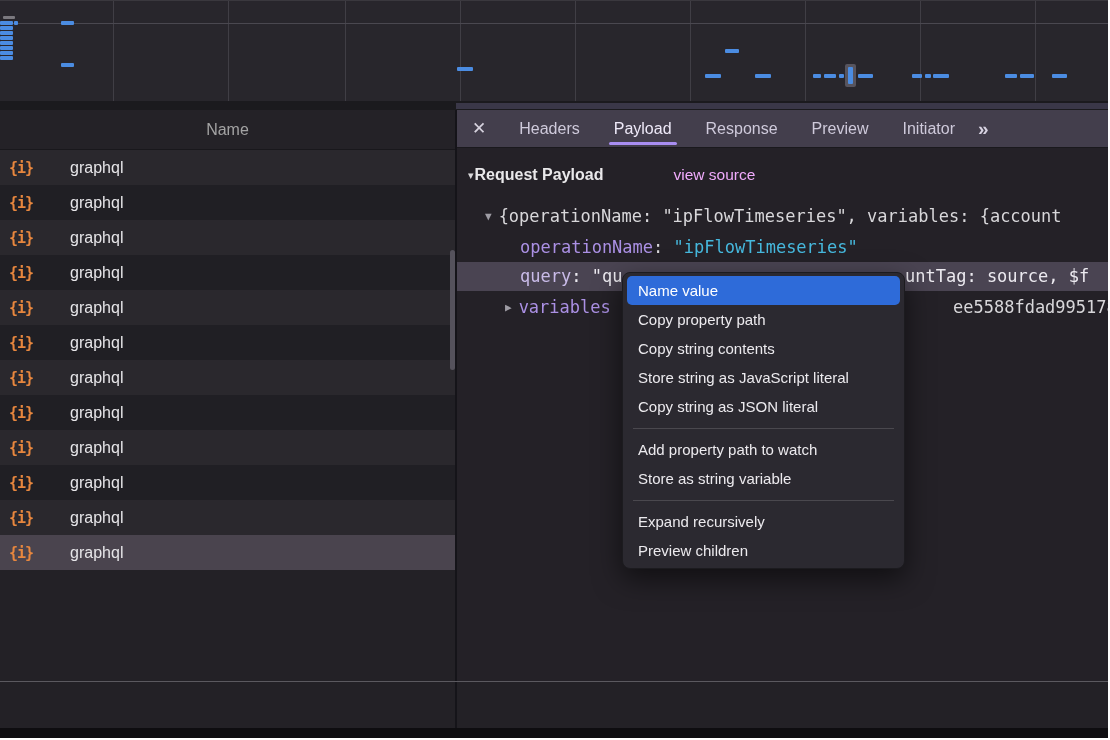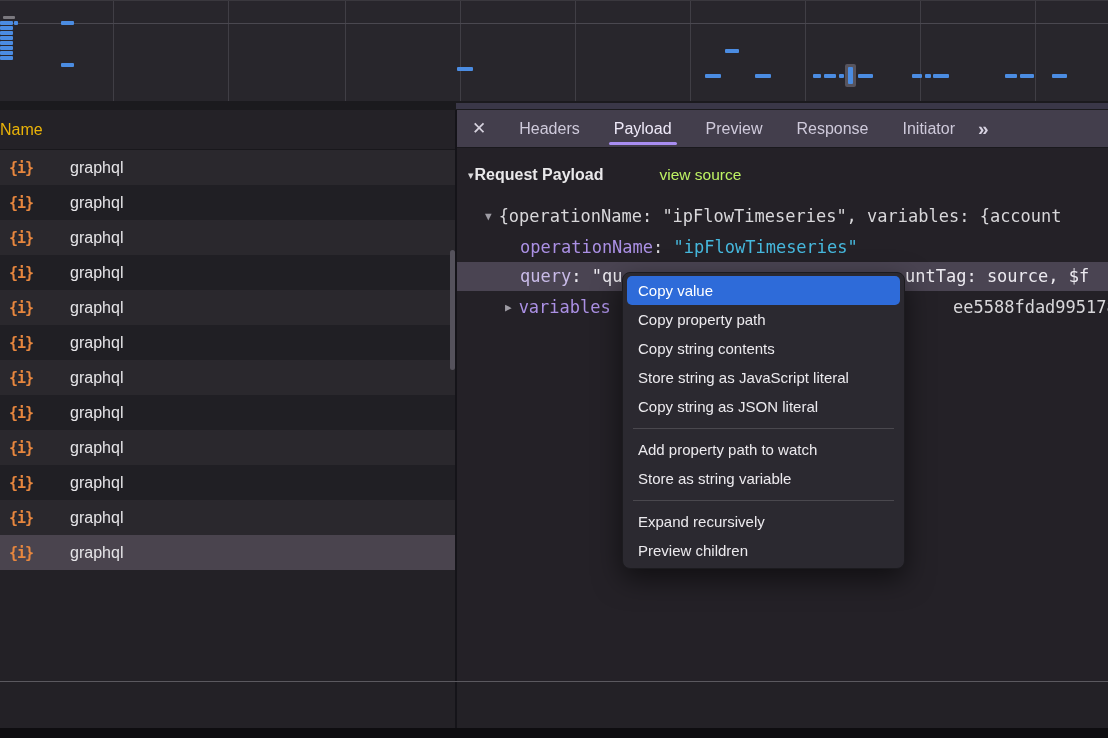--- a/index.html
+++ b/index.html
@@ -11,22 +11,22 @@
   .overview{position:absolute;left:0;top:0;width:1108px;height:101px;background:#28262c;border-top:1px solid #3a383e;}
   .gridline{position:absolute;top:0;width:1px;height:101px;background:#403e45;}
   .ov-hline{position:absolute;left:0;top:22px;width:1108px;height:1px;background:#4a4850;}
   .ov-bar{position:absolute;border-radius:1px;}
   .ov-marker-box{position:absolute;background:#57545e;border-radius:2px;}
   .ov-band{position:absolute;left:0;top:101px;width:1108px;height:9px;background:#1b1a1e;}
   .ov-band-strip{position:absolute;left:456px;top:2px;width:652px;height:6px;background:#3a3748;}
 
   
   .left-panel{position:absolute;left:0;top:110px;width:455px;height:628px;background:#232126;}
-  .name-header{height:40px;line-height:40px;font-size:16px;color:#eab308;
-               background:#242227;border-bottom:1px solid #19181c;box-sizing:border-box;}
+  .name-header{height:40px;line-height:40px;font-size:16px;color:#a3a3a3;
+               background:#242227;border-bottom:1px solid #19181c;box-sizing:border-box;text-align:center;}
   .req-row{height:35px;display:flex;align-items:center;padding-left:9px;gap:9px;box-sizing:border-box;cursor:default;}
   .req-row.odd{background:#2a282d;} .req-row.even{background:#201f24;}
   .req-row.selected{background:#4a444e;}
   .req-icon{font-family:"DejaVu Sans Mono",monospace;font-size:15px;font-weight:bold;color:#e8873e;letter-spacing:-1px;}
   .req-label{font-size:16px;color:#e6e5e8;margin-left:28px;}
   .v-divider{position:absolute;left:455px;top:110px;width:2px;height:628px;background:#151419;}
   .scroll-thumb{position:absolute;left:450px;top:250px;width:5px;height:120px;background:#55525c;border-radius:3px;}
 
   
   .tabbar{position:absolute;left:457px;top:110px;width:651px;height:38px;background:#433e4c;
@@ -38,21 +38,21 @@
   .tab.selected{color:#eee9f8;}
   .tab.selected::after{content:"";position:absolute;left:12px;right:12px;bottom:2px;height:3px;
        background:#a98ef2;border-radius:2px;}
   .tab-overflow{margin-left:6px;color:#d8d3e2;font-size:19px;letter-spacing:-3px;padding-right:14px;font-weight:bold;}
 
   
   .payload{position:absolute;left:457px;top:148px;width:651px;height:533px;background:#242127;overflow:hidden;}
   .pl-head{position:absolute;left:11px;top:18px;display:flex;align-items:center;white-space:nowrap;}
   .pl-head .tri{color:#d9d8db;font-size:11px;margin-right:1px;}
   .pl-title{font-size:16px;font-weight:bold;color:#e9e8ea;}
-  .view-source{font-size:15.5px;color:#bef264;margin-left:56px;cursor:default;text-align:right;}
+  .view-source{font-size:15.5px;color:#f0abfc;margin-left:70px;cursor:default;text-align:right;}
   .mono{font-family:"DejaVu Sans Mono",monospace;font-size:17px;white-space:nowrap;}
   .tree-line{position:absolute;overflow:hidden;color:#d8d7da;}
   .tree-tri{color:#9e9ca4;font-size:11px;display:inline-block;transform:translateY(-2px);margin-right:7px;}
   .key{color:#ab90e4;} .key-sel{color:#c9bbe8;} .str{color:#46b8dd;}
   .sel-row{position:absolute;left:0;width:651px;height:29px;line-height:29px;background:#4a4452;color:#eceaf0;}
   .frag-right{position:absolute;left:448px;top:0;color:#eceaf0;}
   .footer-line{position:absolute;left:0;top:681px;width:1108px;height:1px;background:#5b595f;}
   .bottom-strip{position:absolute;left:0;top:728px;width:1108px;height:10px;background:#0e0d10;}
 
   
@@ -168,22 +168,22 @@
       </div>
   </div>
   <div class="scroll-thumb"></div>
   <div class="v-divider"></div>
 
   <div class="tabbar">
     <span class="close-btn">✕</span>
     <div class="tabs">
         <div class="tab">Headers</div>
         <div class="tab selected">Payload</div>
+        <div class="tab">Response</div>
         <div class="tab">Preview</div>
-        <div class="tab">Response</div>
         <div class="tab">Initiator</div>
       </div>
     <span class="tab-overflow">»</span>
   </div>
 
   <div class="payload">
     <div class="pl-head">
       <span class="tri">▾</span>
       <span class="pl-title">Request Payload</span>
       <span class="view-source">view source</span>
@@ -205,21 +205,21 @@
     <div class="tree-line mono" style="left:48px;top:149px;right:0;height:22px;">
       <span class="tree-tri">▶</span><span class="key">variables</span>
       <span class="frag-right" style="top:auto;color:#d8d7da;">ee5588fdad995178a0</span>
     </div>
   </div>
 
   <div class="footer-line"></div>
   <div class="bottom-strip"></div>
 
   <div class="context-menu">
-      <div class="menu-item highlighted">Copy value</div>
+      <div class="menu-item highlighted">Name value</div>
       <div class="menu-item">Copy property path</div>
       <div class="menu-item">Copy string contents</div>
       <div class="menu-item">Store string as JavaScript literal</div>
       <div class="menu-item">Copy string as JSON literal</div>
       <div class="menu-sep"></div>
       <div class="menu-item">Add property path to watch</div>
       <div class="menu-item">Store as string variable</div>
       <div class="menu-sep"></div>
       <div class="menu-item">Expand recursively</div>
       <div class="menu-item">Preview children</div>

